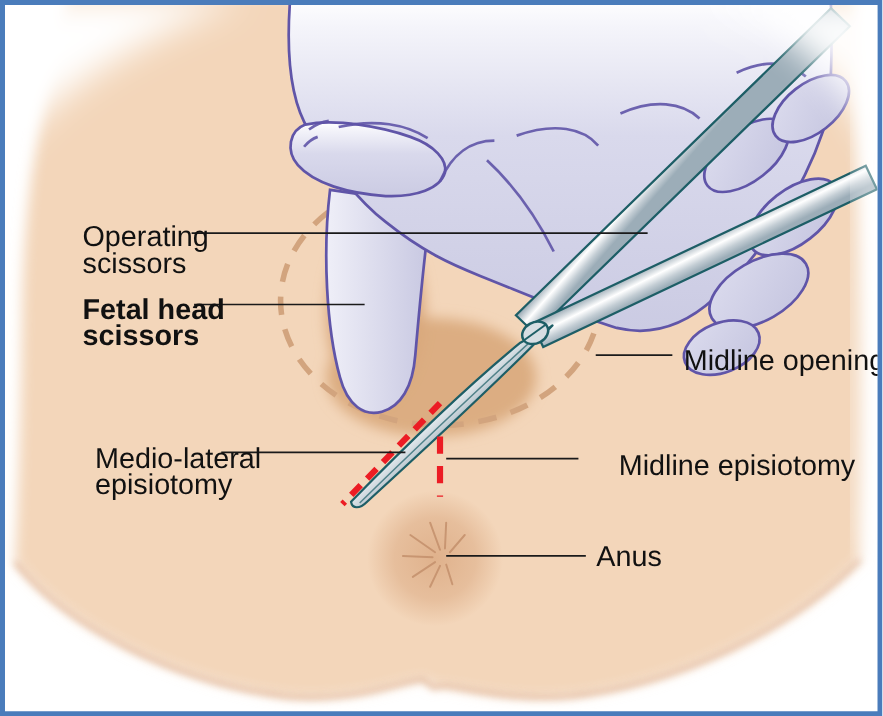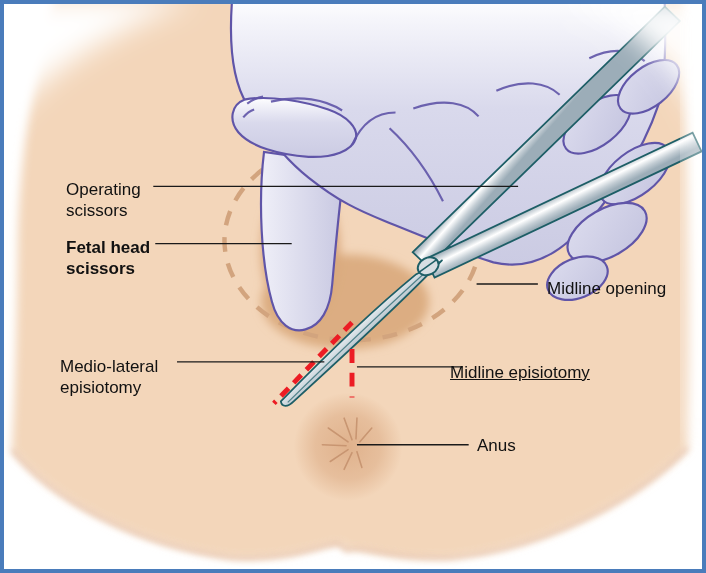--- a/index.html
+++ b/index.html
@@ -8,21 +8,21 @@
     width:706px;height:573px;
     box-sizing:border-box;
     border:4px solid var(--frame,#4a7cbb);
     background:#fff;
     overflow:hidden;
     font-family:"Liberation Sans", sans-serif;
   }
   .art{position:absolute;left:0;top:0;}
   .lbl{
     position:absolute;
-    font-size:17px;
+    font-size:23px;
     line-height:21px;
     color:var(--text,#111);
     white-space:nowrap;
   }
 </style>
 </head>
 <body>
 
 <div class="frame">
 
@@ -172,24 +172,24 @@
     <span>Operating</span><br>
     <span>scissors</span>
   </div>
   <div class="lbl" style="left:62px;top:233px;font-weight:bold;">
     <span>Fetal head</span><br>
     <span>scissors</span>
   </div>
   <div class="lbl" style="left:543px;top:274px;">
     <span>Midline opening</span>
   </div>
-  <div class="lbl" style="left:56px;top:352px;">
+  <div class="lbl" style="left:72px;top:352px;">
     <span>Medio-lateral</span><br>
     <span>episiotomy</span>
   </div>
-  <div class="lbl" style="left:446px;top:358px;text-decoration:underline;">
+  <div class="lbl" style="left:491px;top:358px;">
     <span>Midline episiotomy</span>
   </div>
   <div class="lbl" style="left:473px;top:431px;">
     <span>Anus</span>
   </div>
 
 </div>
 
 </body></html>

